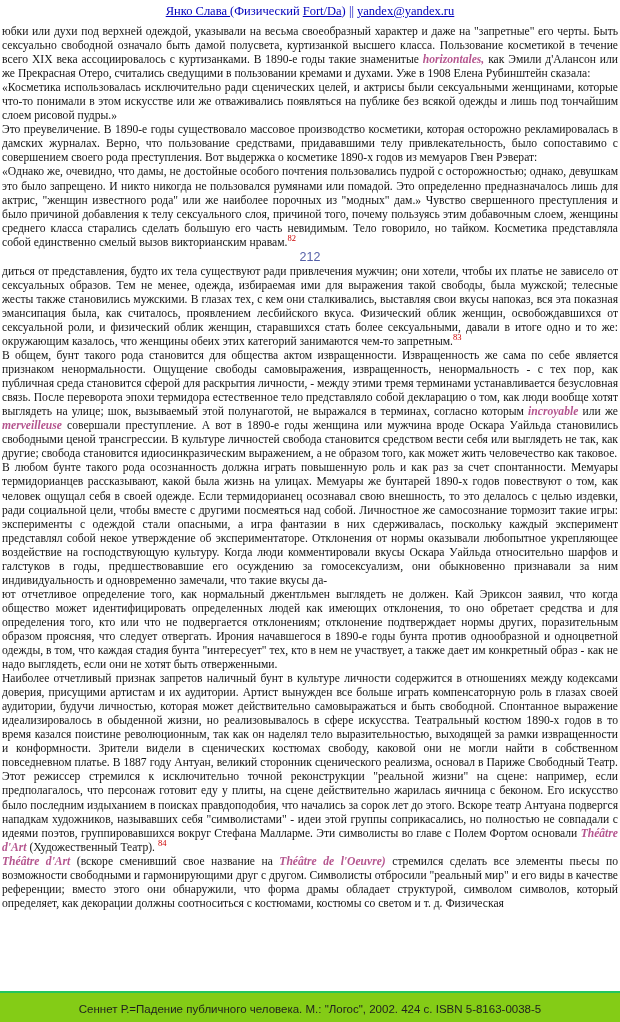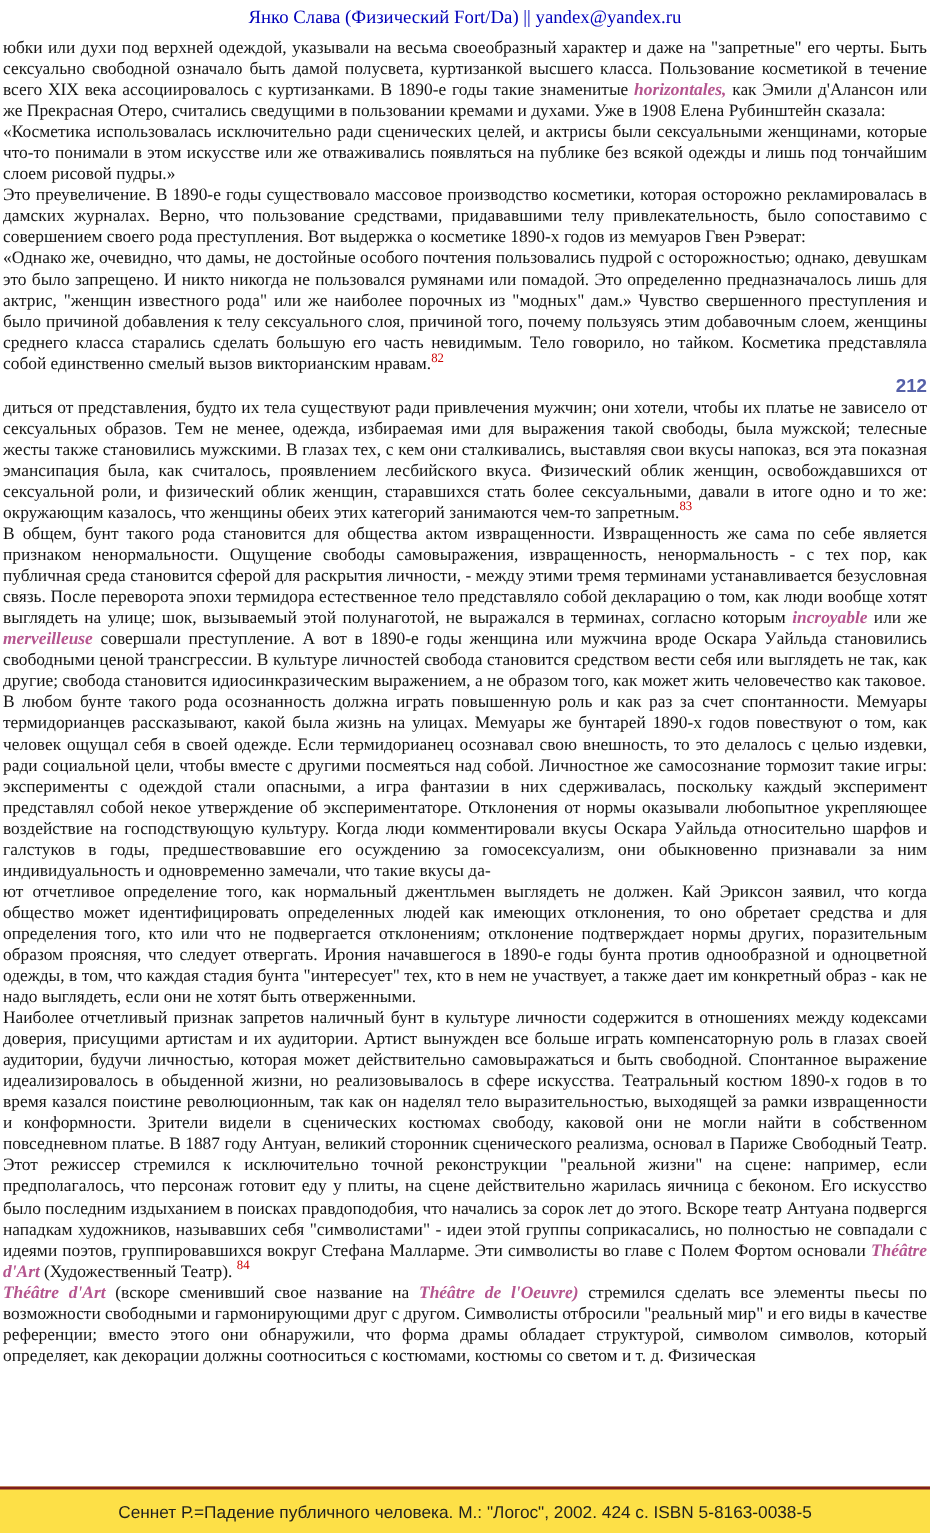--- a/index.html
+++ b/index.html
@@ -12,37 +12,37 @@
   *{box-sizing:border-box;}
   html,body{margin:0;padding:0;}
   body{
     width:620px;height:1022px;position:relative;overflow:hidden;
     background:#ffffff;font-family:"Liberation Serif", serif;color:var(--ink);
   }
   .header{
     text-align:center;font-size:12.5px;line-height:16px;padding-top:3px;
     color:var(--link-blue);white-space:nowrap;
   }
-  .hlink{cursor:pointer;}
+  .hlink{text-decoration:underline;cursor:pointer;}
   .content{
     padding:6px 2px 0 2px;
     font-size:11.6px;line-height:14.05px;
     text-align:justify;
   }
   .content p{margin:0;}
   .pagenum{
-    font-family:"Liberation Sans", sans-serif;font-weight:bold;
+    font-family:"Liberation Sans", sans-serif;font-weight:normal;
     font-size:12.5px;line-height:15px;color:var(--pagenum-blue);
-    text-align:right;
+    text-align:center;
   }
   .pink{color:var(--pink);font-style:italic;font-weight:bold;}
   sup.red{color:var(--sup-red);font-size:8.5px;line-height:0;}
   .footer{
     position:absolute;bottom:0;left:0;width:100%;
-    border-top:2px solid #7f1d1d;background:#fde047;
+    border-top:2px solid #22c55e;background:#84cc16;
   }
   .footer-text{
     font-family:"Liberation Sans", sans-serif;font-size:11.5px;
     text-align:center;padding:10px 0 7px;color:#1f1f1f;
   }
 </style>
 </head>
 <body>
 
 <div class="header"><span class="hlink">Янко Слава </span><span>(Физический </span><span class="hlink">Fort/Da</span><span>) || </span><span class="hlink">yandex@yandex.ru</span></div>

